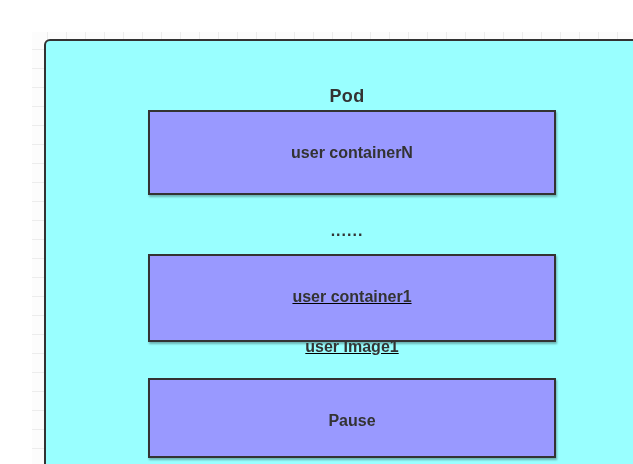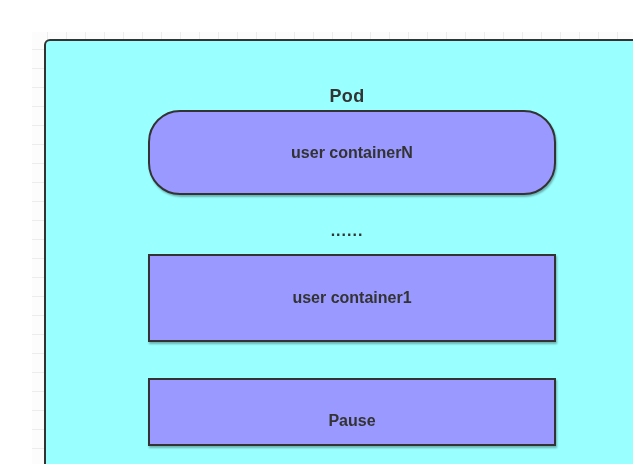--- a/index.html
+++ b/index.html
@@ -53,23 +53,23 @@
     width: 408px;
     background: #9999FF;
     border: 2px solid #333333;
     box-shadow: 1px 2px 2px rgba(0,0,0,0.30);
     display: flex;
     flex-direction: column;
     justify-content: space-around;
     align-items: center;
   }
 
-  .cbox-n     { top: 69px;  height: 85px; border-radius: 32px; }
-  .cbox-1     { top: 213px; height: 88px; }
-  .cbox-pause { top: 337px; height: 68px; }
+  .cbox-n     { top: 69px;  height: 85px; }
+  .cbox-1     { top: 213px; height: 88px; text-decoration: underline; }
+  .cbox-pause { top: 337px; height: 80px; }
 
   .cline {
     font-size: 16px;
     font-weight: bold;
     color: #333333;
     white-space: nowrap;
   }
 
   .dots {
     position: absolute;
@@ -93,20 +93,21 @@
     <div class="pod-title">Pod</div>
 
     <div class="cbox cbox-n">
       <div class="cline">user containerN</div>
     </div>
 
     <div class="dots">......</div>
 
     <div class="cbox cbox-1">
       <div class="cline">user container1</div>
+      <div class="cline">user Image1</div>
     </div>
 
     <div class="cbox cbox-pause">
       <div class="cline">Pause</div>
     </div>
 
   </div>
 
 </div>
 

